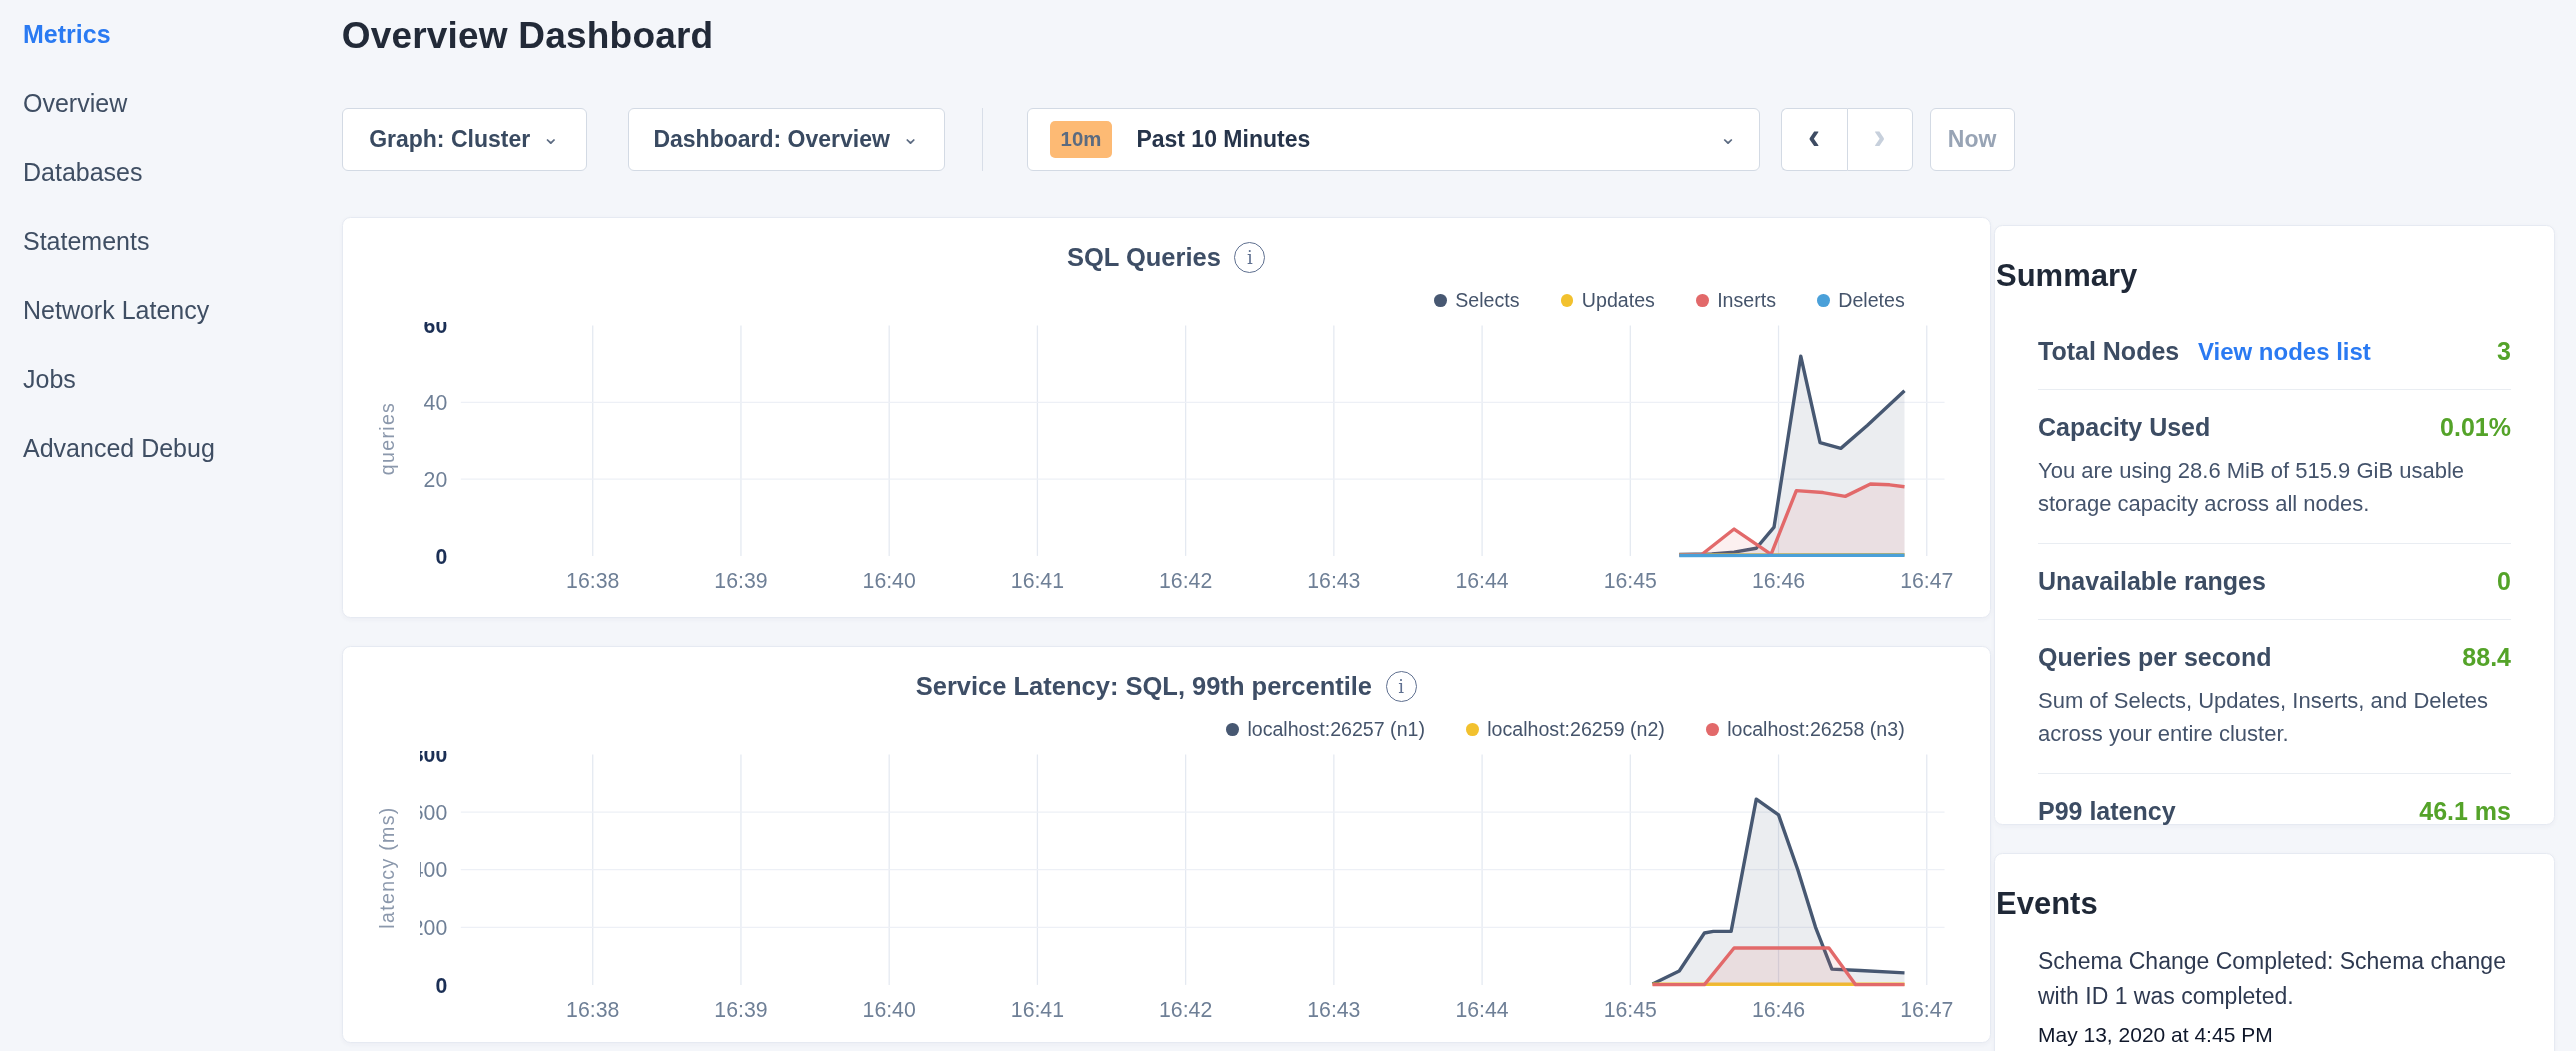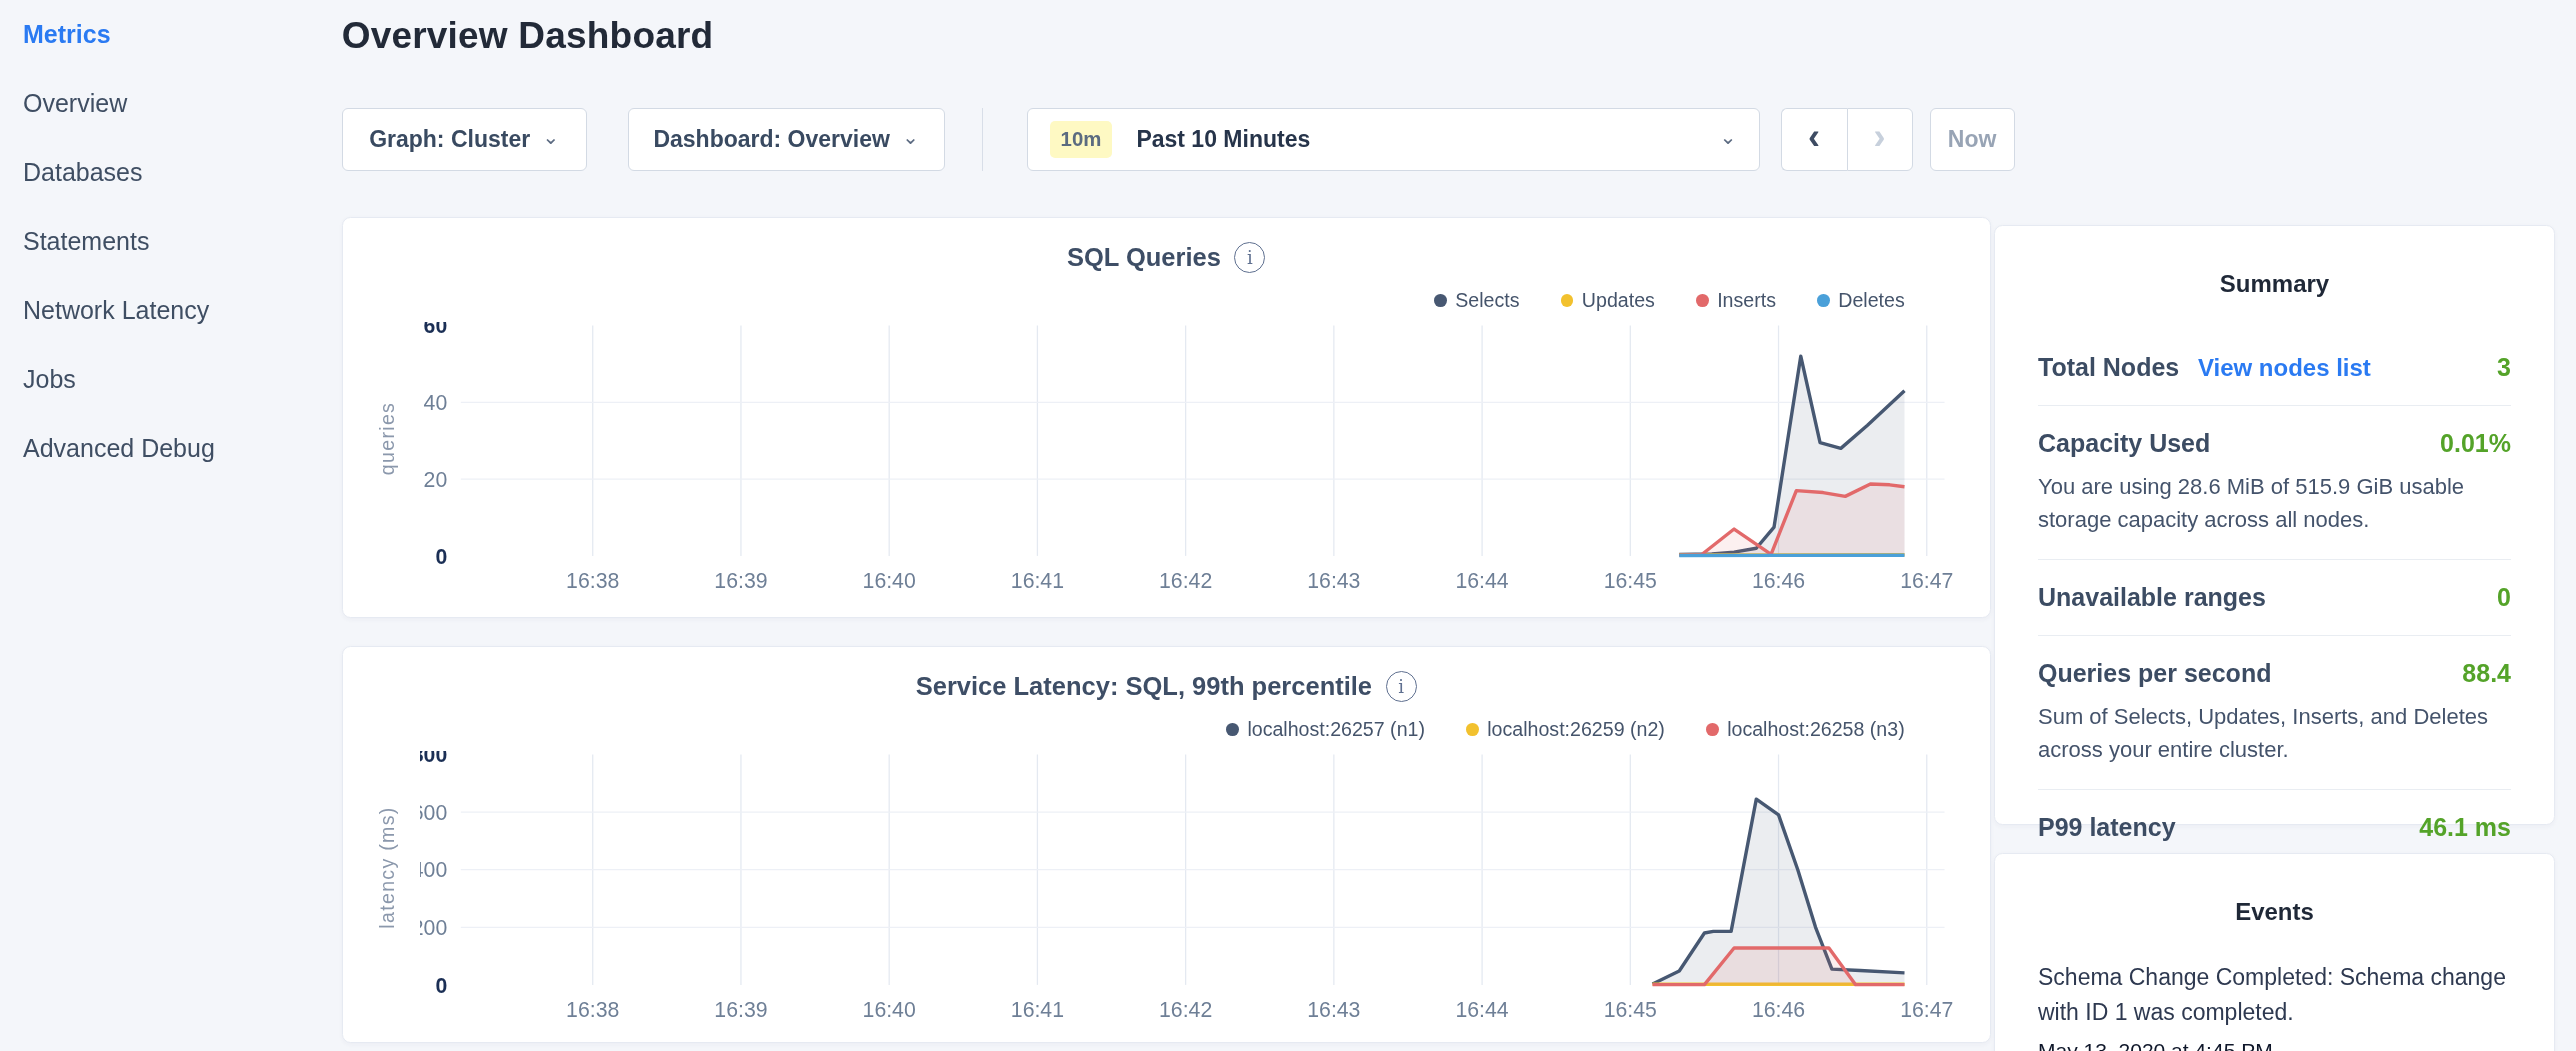--- a/index.html
+++ b/index.html
@@ -32,21 +32,21 @@
     display:flex;align-items:center;justify-content:center;
     font-family:"Liberation Sans", sans-serif;font-size:23px;font-weight:700;color:#394a61;
     cursor:pointer;padding:0 20.4px;
   }
   .dropdown{width:245px;justify-content:center;gap:12px;}
   .dropdown.dash{width:317px;margin-left:41px;}
   .chev{font-size:20.4px;color:#5c6b82;font-weight:400;transform:translateY(-3.4px);}
   .vdivider{width:0.9px;background:#d8dee8;margin-left:37px;}
   .timepicker{margin-left:44px;width:733px;justify-content:flex-start;padding:0 22px;}
   .tw-badge{
-    background:#fef9c3;border-radius:5.1px;color:#5b6b80;font-size:20.4px;font-weight:700;
+    background:#fdba74;border-radius:5.1px;color:#5b6b80;font-size:20.4px;font-weight:700;
     padding:6.8px 11px;margin-right:24px;
   }
   .tw-label{color:#26344a;}
   .timepicker .chev{margin-left:auto;}
   .pager{margin-left:21px;display:flex;}
   .pager .btn{width:66px;padding:0;border-radius:0;}
   .pager .btn:first-child{border-radius:6px 0 0 6px;border-right:none;}
   .pager .btn:last-child{border-radius:0 6px 6px 0;}
   .pg-ch{font-size:36px;font-weight:700;color:#3e4c63;transform:translateY(-2.6px);}
   .pg-ch.disabled{color:#c7d0dc;}
@@ -82,22 +82,22 @@
   .chart-svg{position:absolute;left:77px;top:104px;}
   .tick-x{font-size:25px;fill:#6e7f96;}
   .tick-y{font-size:25px;fill:#6e7f96;}
   .tick-y.end{fill:#1b2f55;font-weight:700;}
 
   
   .rightcol{position:absolute;left:1994px;top:0;width:561px;height:100%;}
   .summary-card{left:0;top:225px;width:561px;height:600px;box-sizing:border-box;}
   .events-card{left:0;top:853px;width:561px;height:289px;box-sizing:border-box;}
   .panel-title{
-    margin:13px;padding:31px 0 8.5px 0;text-align:center;
-    font-size:24px;font-weight:700;color:#1f2837;
+    margin:1px;padding:31px 0 8.5px 0;text-align:left;
+    font-size:31px;font-weight:700;color:#1f2837;
   }
   .summary-rows{padding:10.2px 43px 0 43px;}
   .summary-row{padding:23px 0;border-top:0.9px solid #e9edf2;}
   .summary-row:first-child{border-top:none;}
   .sr-main{display:flex;align-items:baseline;}
   .sr-label{font-size:25px;font-weight:700;color:#3c4c63;}
   .sr-link{font-size:24px;font-weight:700;color:#2a7af2;margin-left:18.7px;cursor:pointer;}
   .sr-value{margin-left:auto;font-size:25px;font-weight:700;color:#54a329;}
   .sr-sub{margin-top:12px;font-size:22px;color:#44536b;line-height:1.5;}
   .events-list{padding:12px 43px 0 43px;}

